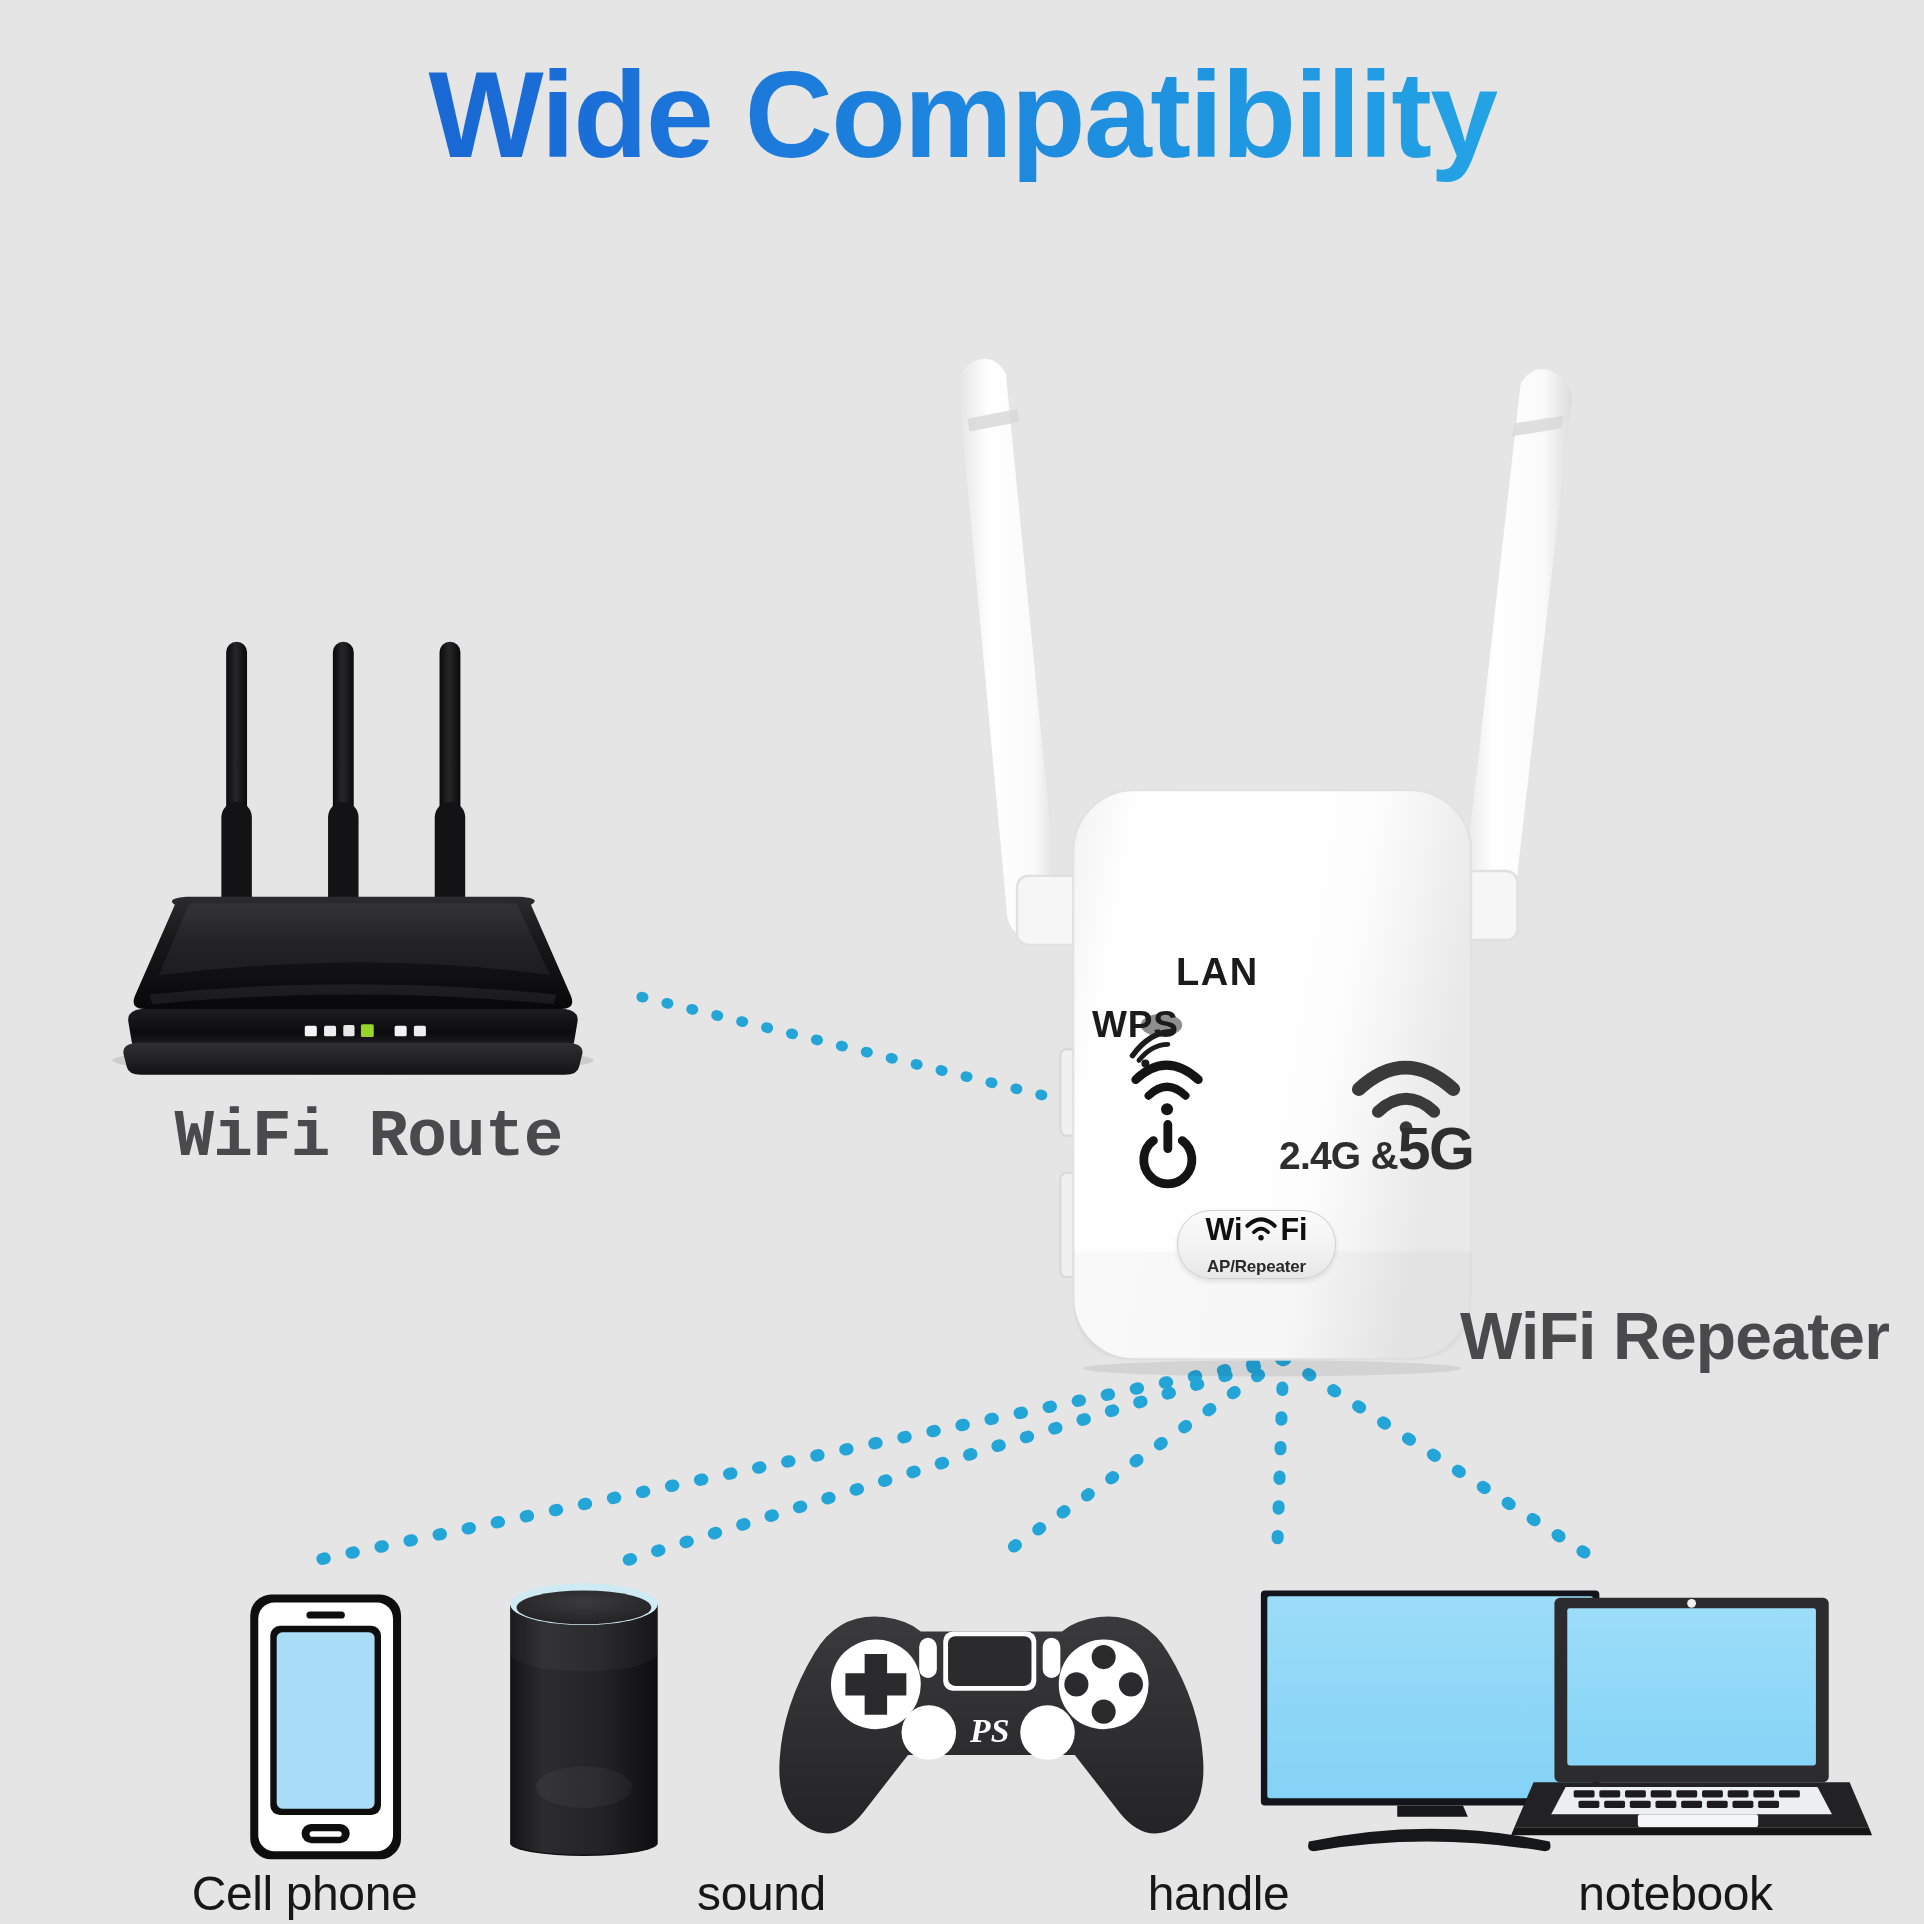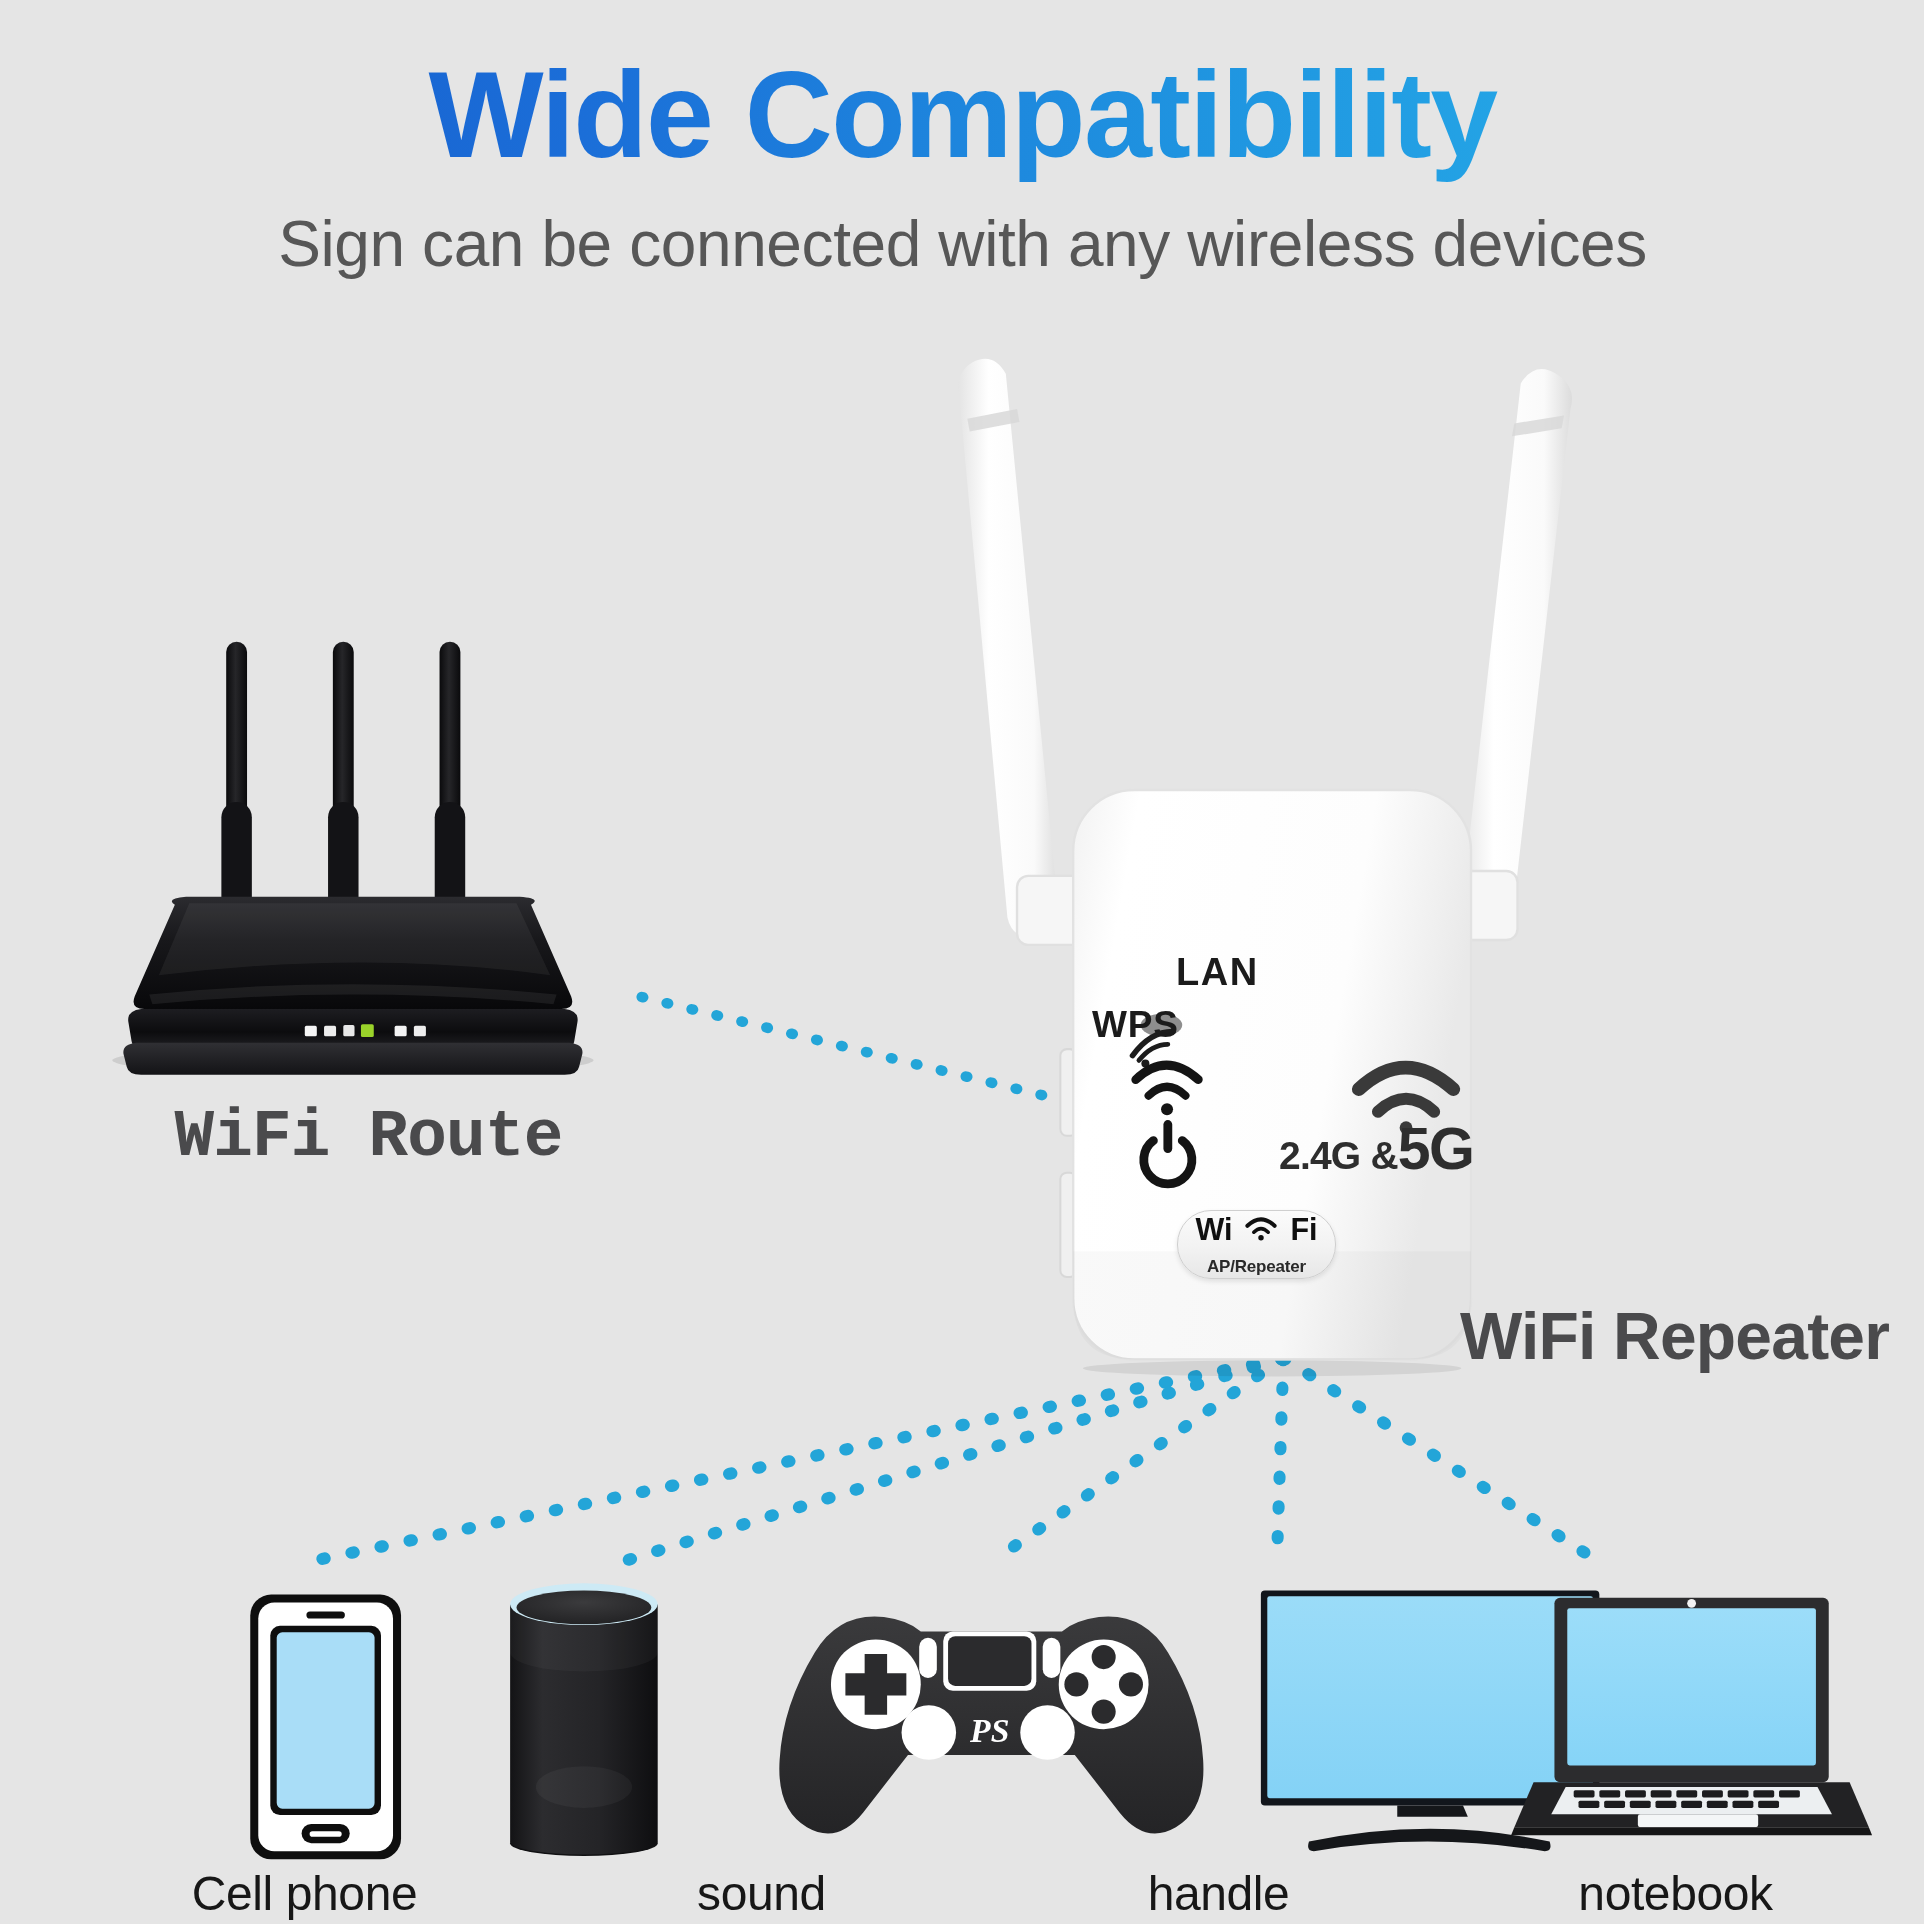--- a/index.html
+++ b/index.html
@@ -151,42 +151,41 @@
     border: 1.6px solid #cfcfcf;
     box-shadow: 0 2.4px 4.8px rgba(0,0,0,0.10);
     display: flex;
     flex-direction: column;
     align-items: center;
     justify-content: center;
   }
   .pill-top {
     display: flex;
     align-items: center;
-    gap: 13px;
+    gap: 3px;
     font-size: 30.5px;
     font-weight: 700;
     color: #0f0f0f;
     line-height: 1;
   }
   .pill-sub {
     font-size: 17px;
     font-weight: 700;
     color: #2a2a2a;
     letter-spacing: -0.2px;
     line-height: 1;
     margin-top: 14px;
   }
 </style>
 </head>
 <body>
 
 <div id="stage">
 
   <div class="title">Wide Compatibility</div>
-  <div class="subtitle">Sign can be connected with any wireless devices</div>
 
   <svg class="layer" viewBox="0 0 2400 2400">
     <defs>
       <linearGradient id="routerTop" x1="0" y1="0" x2="0" y2="1">
         <stop offset="0%" stop-color="#2b2b2f"></stop>
         <stop offset="38%" stop-color="#18181b"></stop>
         <stop offset="100%" stop-color="#08080a"></stop>
       </linearGradient>
       <linearGradient id="routerFront" x1="0" y1="0" x2="0" y2="1">
         <stop offset="0%" stop-color="#1d1d21"></stop>

